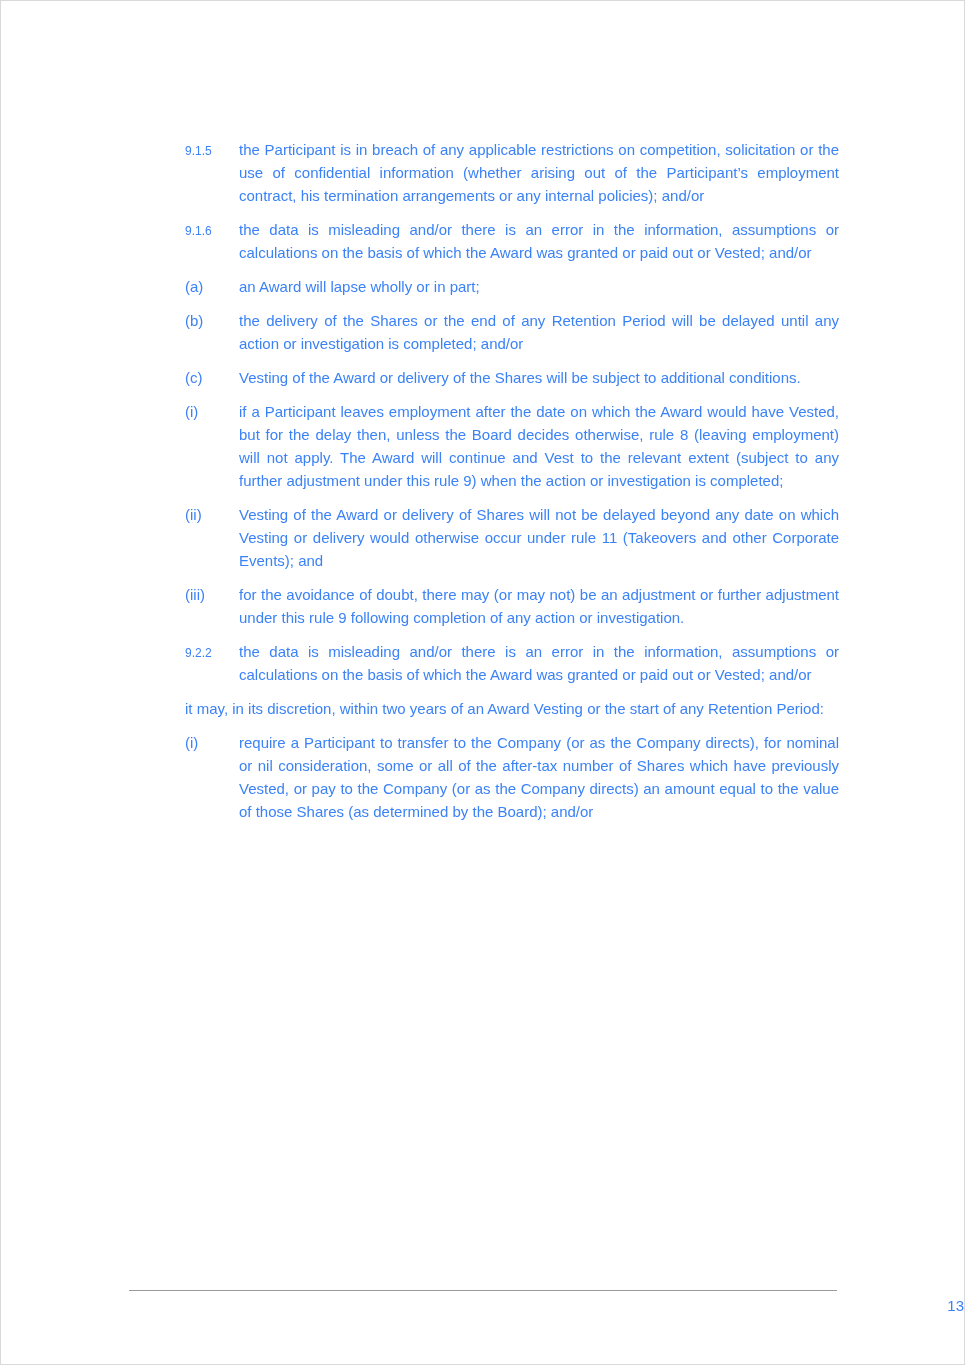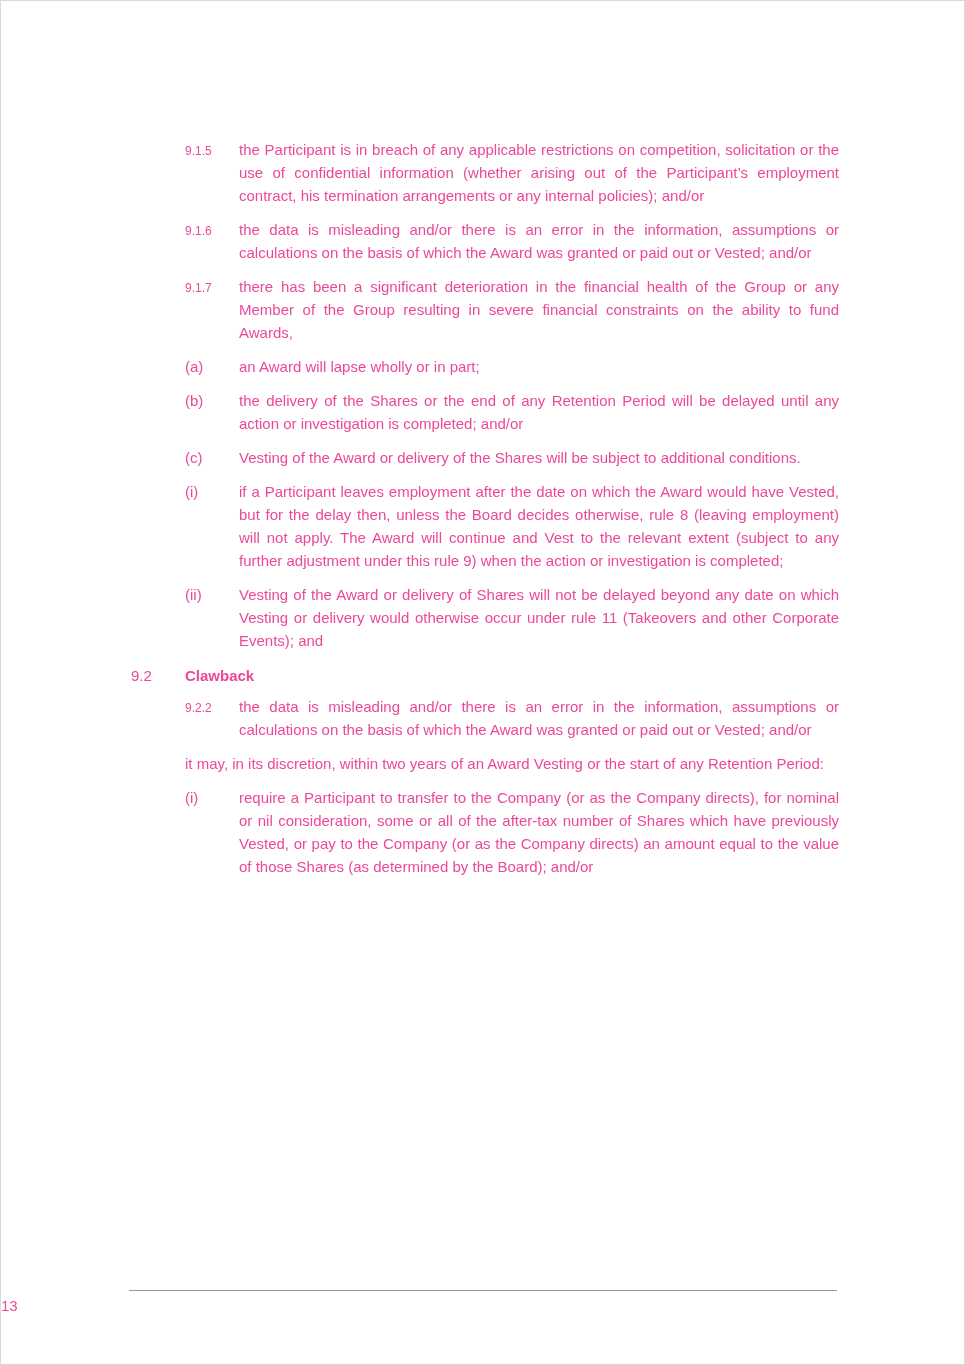--- a/index.html
+++ b/index.html
@@ -5,21 +5,21 @@
   * { margin: 0; padding: 0; box-sizing: border-box; }
   html, body { background: #ffffff; }
   .page {
     position: relative;
     width: 965px;
     height: 1365px;
     background: #ffffff;
     border: 1px solid #d9d9d9;
     overflow: hidden;
     font-family: "Liberation Sans", "DejaVu Sans", sans-serif;
-    color: #ec4899;
+    color: #3b82f6;
   }
   .content {
     position: absolute;
     left: 130px;
     top: 137px;
     width: 708px;
     font-size: 15px;
     line-height: 23px;
   }
   .block { margin-bottom: 11px; }
@@ -37,44 +37,40 @@
     left: 128px;
     right: 127px;
     top: 1289px;
     border-top: 1px solid #9a9a9a;
   }
   .page-number {
     position: absolute;
     left: 0;
     right: 0;
     top: 1296px;
-    text-align: left;
+    text-align: right;
     font-size: 15px;
   }
 </style>
 </head>
 <body>
 
 <div class="page">
   <div class="content">
 
     <div class="block indent-1 row">
       <span class="label small">9.1.5</span>
       <p class="text">the Participant is in breach of any applicable restrictions on competition, solicitation or the use of confidential information (whether arising out of the Participant’s employment contract, his termination arrangements or any internal policies); and/or</p>
     </div>
 
     <div class="block indent-1 row">
       <span class="label small">9.1.6</span>
       <p class="text">the data is misleading and/or there is an error in the information, assumptions or calculations on the basis of which the Award was granted or paid out or Vested; and/or</p>
     </div>
 
-    <div class="block indent-1 row">
-      <span class="label small">9.1.7</span>
-      <p class="text">there has been a significant deterioration in the financial health of the Group or any Member of the Group resulting in severe financial constraints on the ability to fund Awards,</p>
-    </div>
 
 
     <div class="block indent-1 row">
       <span class="label">(a)</span>
       <p class="text">an Award will lapse wholly or in part;</p>
     </div>
 
     <div class="block indent-1 row">
       <span class="label">(b)</span>
       <p class="text">the delivery of the Shares or the end of any Retention Period will be delayed until any action or investigation is completed; and/or</p>
@@ -89,25 +85,25 @@
     <div class="block indent-1 row">
       <span class="label">(i)</span>
       <p class="text">if a Participant leaves employment after the date on which the Award would have Vested, but for the delay then, unless the Board decides otherwise, rule 8 (leaving employment) will not apply. The Award will continue and Vest to the relevant extent (subject to any further adjustment under this rule 9) when the action or investigation is completed;</p>
     </div>
 
     <div class="block indent-1 row">
       <span class="label">(ii)</span>
       <p class="text">Vesting of the Award or delivery of Shares will not be delayed beyond any date on which Vesting or delivery would otherwise occur under rule 11 (Takeovers and other Corporate Events); and</p>
     </div>
 
+    <div class="block indent-1 row">
+      <span class="label">(iii)</span>
+      <p class="text">for the avoidance of doubt, there may (or may not) be an adjustment or further adjustment under this rule 9 following completion of any action or investigation.</p>
+    </div>
 
-    <div class="block row section-row">
-      <span class="sec-num">9.2</span>
-      <span class="sec-title">Clawback</span>
-    </div>
 
 
 
     <div class="block indent-1 row">
       <span class="label small">9.2.2</span>
       <p class="text">the data is misleading and/or there is an error in the information, assumptions or calculations on the basis of which the Award was granted or paid out or Vested; and/or</p>
     </div>
 
 
     <div class="block indent-1">

